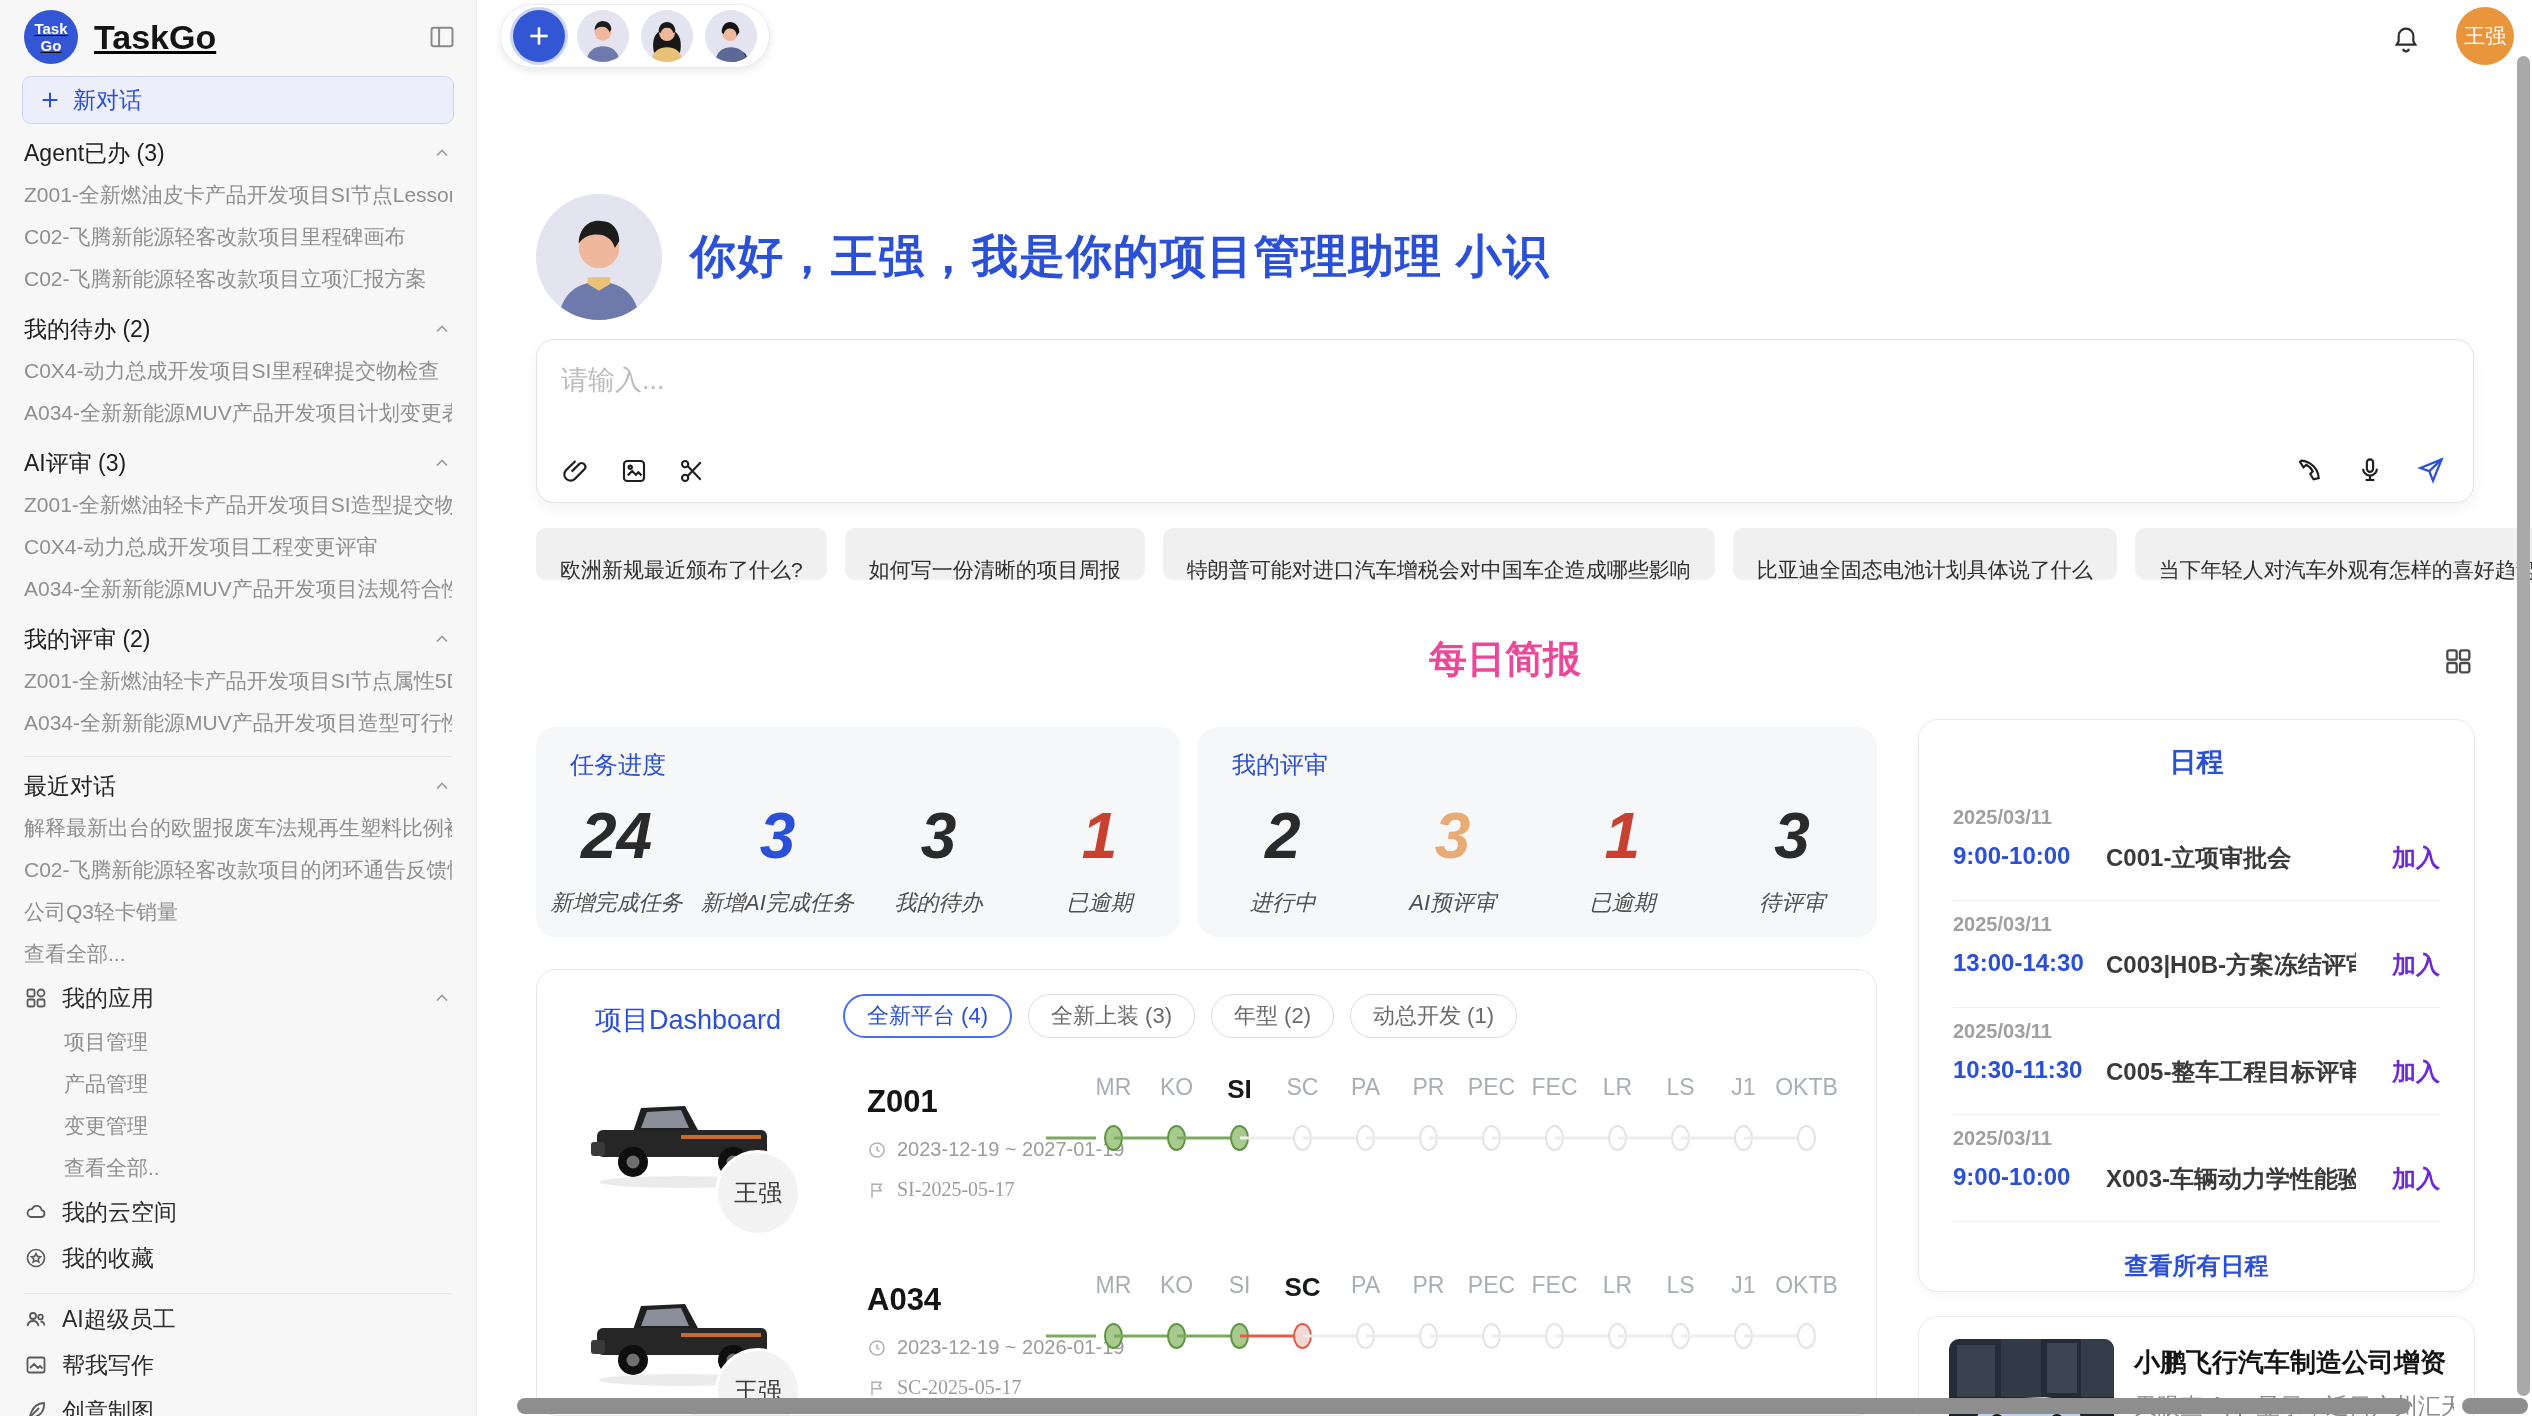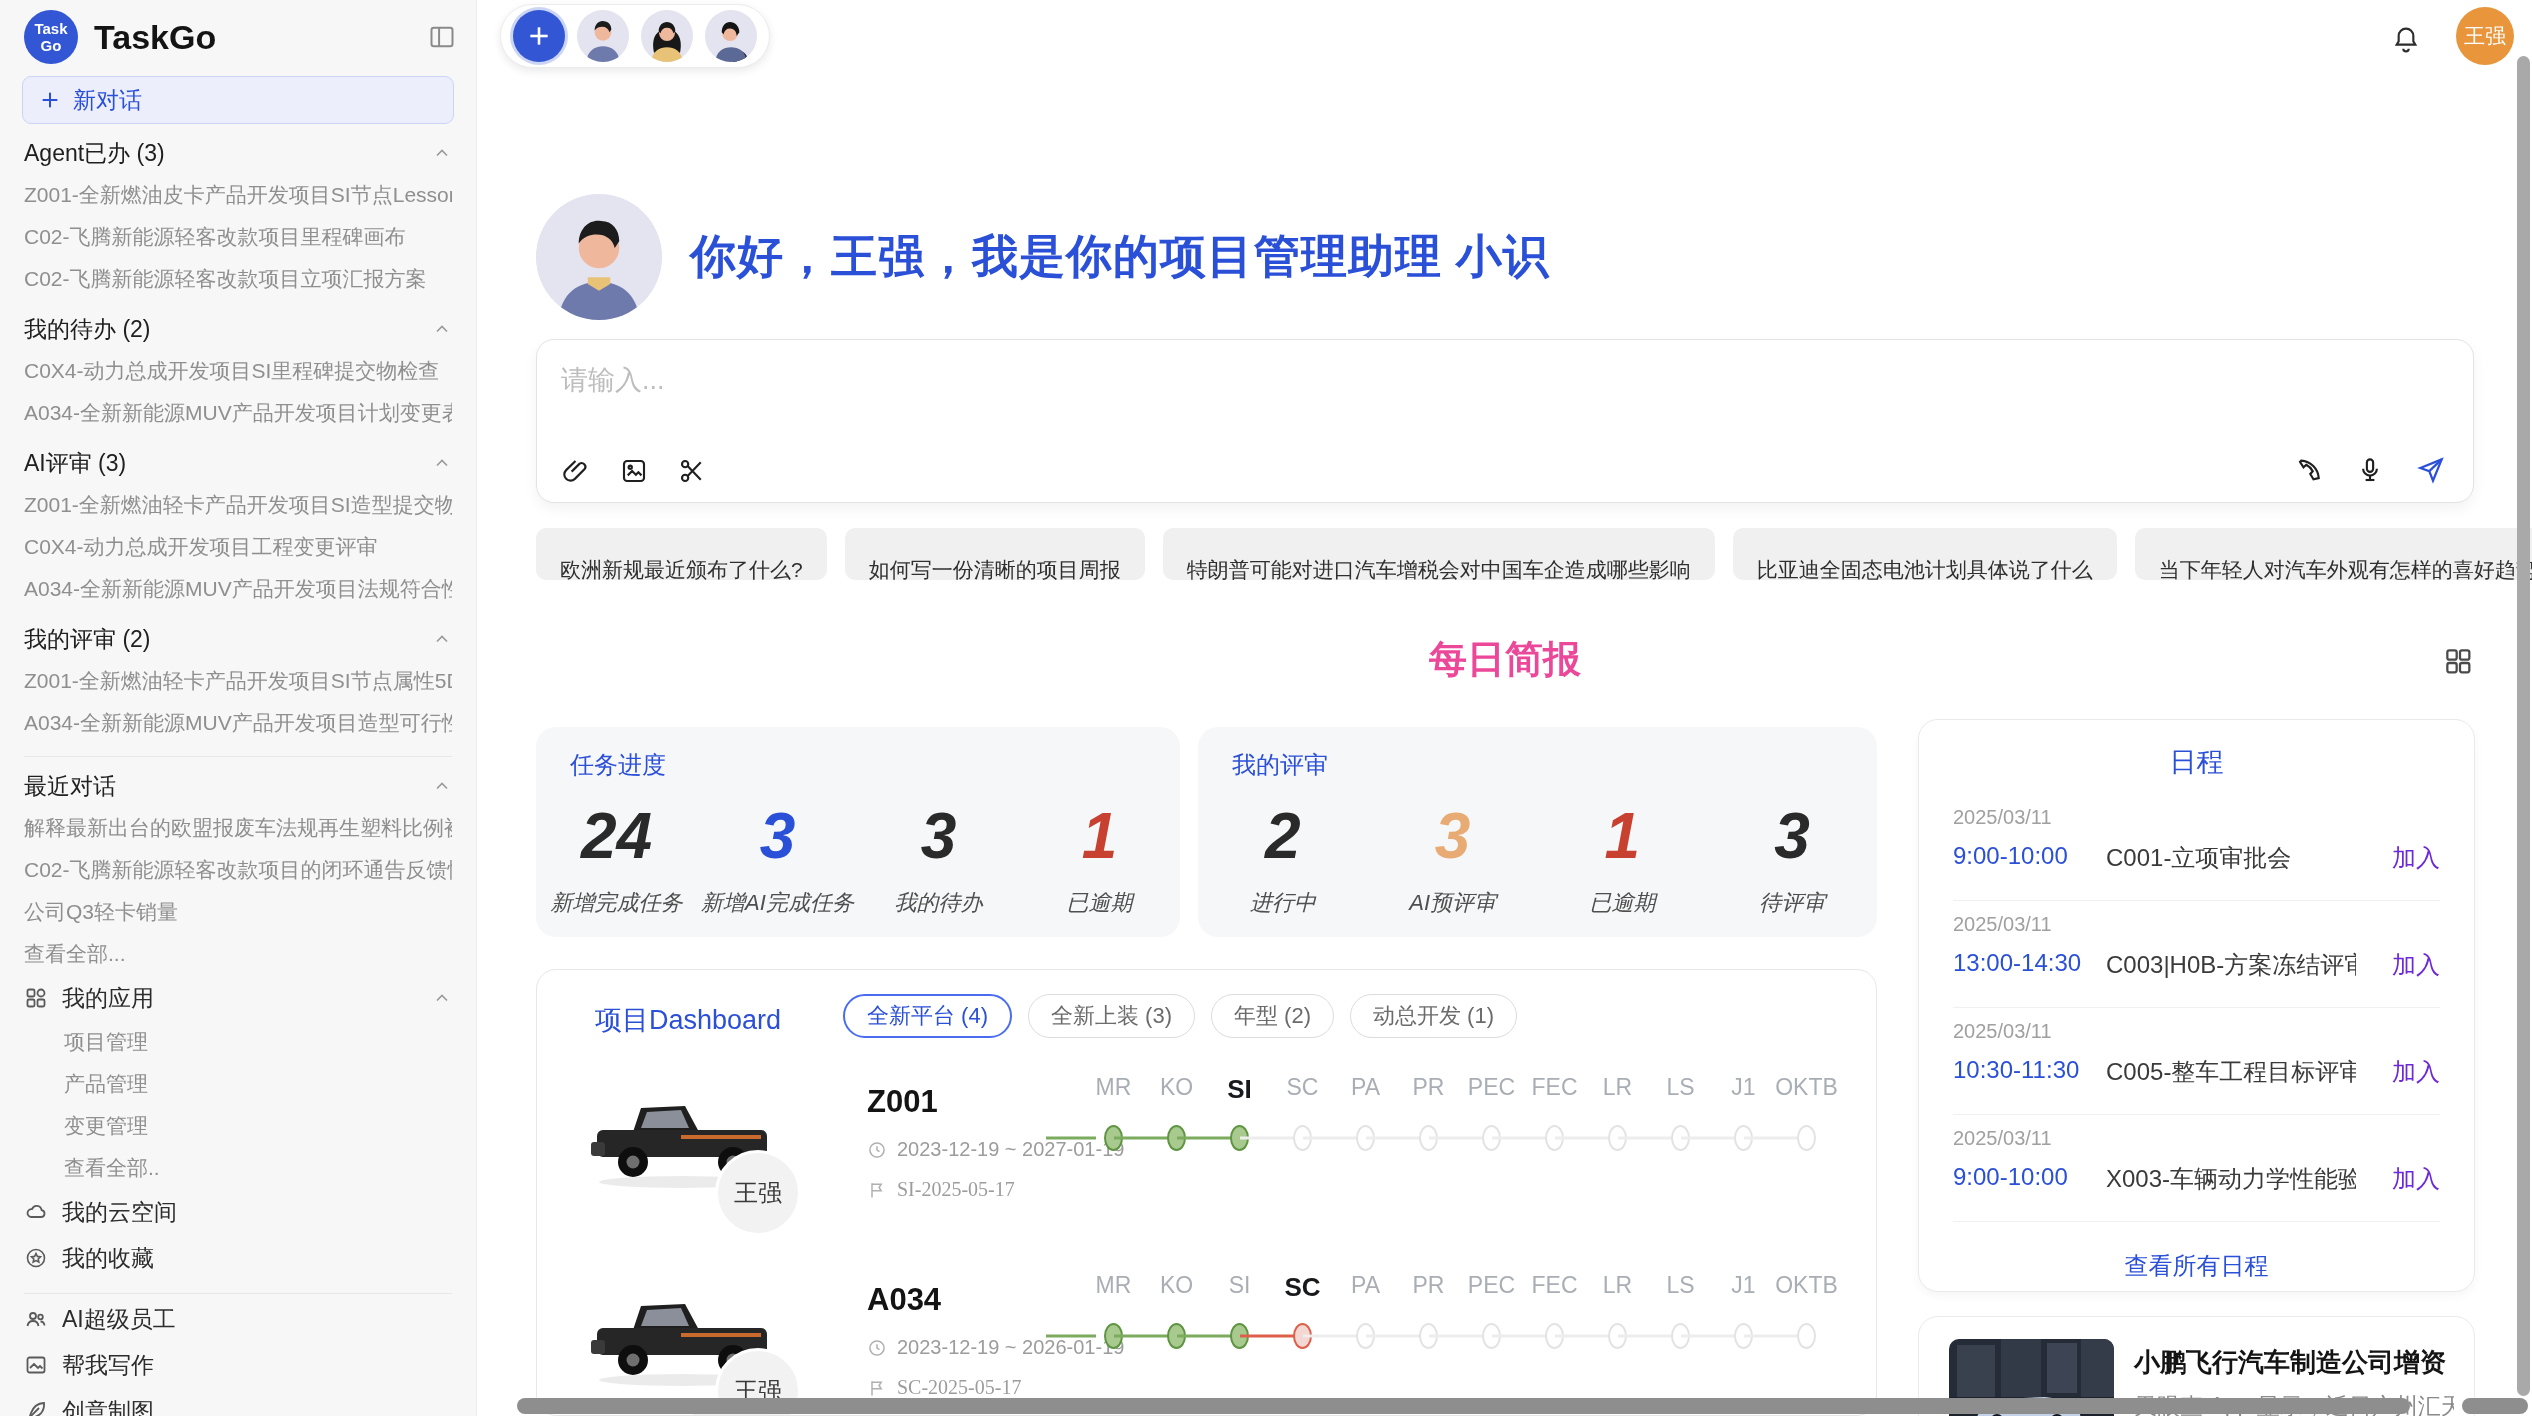--- a/index.html
+++ b/index.html
@@ -2,21 +2,21 @@
 <html><head>
 <meta charset="utf-8">
 <style>
   * { margin:0; padding:0; box-sizing:border-box; }
   body { font-family:"Liberation Sans","DejaVu Sans",sans-serif; background:#fff; }
   .screen { position:relative; width:2532px; height:1416px; background:#fff; overflow:hidden; }
 
   
   .sidebar { position:absolute; left:0; top:0; width:477px; height:1416px;
              background:#f7f7f8; border-right:1px solid #ececec; }
-  .sb-header { display:flex; align-items:center; height:74px; padding:0 20px 0 24px; }
+  .sb-header { display:flex; align-items:center; height:74px; padding:0 20px 0 24px;text-decoration:underline; }
   .logo { width:54px; height:54px; border-radius:50%; background:#3256d4; color:#fff;
           display:flex; flex-direction:column; align-items:center; justify-content:center;
           font-size:15px; font-weight:700; line-height:1.15; }
   .sb-title { flex:1; margin-left:16px; font-size:34px; font-weight:700; color:#141414; }
   .icon { display:inline-flex; }
   .icon svg { display:block; }
   .collapse-btn { color:#8a8a8a; cursor:pointer; }
 
   .new-chat { margin:2px 22px 0; height:48px; border-radius:9px; background:#eceefb;
               border:1px solid #ccd4f6; color:#2b50d8; font-size:23px;
@@ -122,21 +122,21 @@
   .dot { position:relative; width:19px; height:26px; border-radius:50%;
          background:#fff; border:2.5px solid #e3e3e3; }
   .dot.done { background:#a9ca8e; border-color:#5f9442; }
   .dot.overdue { background:#f2d7d2; border-color:#dd5f49; }
   .row3-hint { position:absolute; left:150px; top:430px; width:80px; height:60px;
                border-radius:50%; background:#f1f1f1; }
 
   
   .sched-card { position:absolute; left:1441px; top:719px; width:557px; height:573px;
                 background:#fff; border:1px solid #eaeaea; border-radius:20px;
-                box-shadow:0 4px 10px rgba(0,0,0,.04); }
+                box-shadow:0 4px 10px rgba(0,0,0,.04);font-weight:bold; }
   .sched-title { text-align:center; margin-top:24px; font-size:27px; color:#2b50d8; }
   .sched-items { margin-top:14px; }
   .sched-item { height:107px; margin:0 34px; border-bottom:1px solid #f0f0f0; position:relative; }
   .s-date { position:absolute; left:0; top:12px; font-size:20px; color:#a0a0a0; }
   .s-time { position:absolute; left:0; top:48px; font-size:24px; color:#2b50d8; }
   .s-name { position:absolute; left:153px; top:48px; width:250px; font-size:24px; color:#3a3a3a;
             white-space:nowrap; overflow:hidden; }
   .s-join { position:absolute; right:0; top:48px; font-size:24px; color:#6d28d9; cursor:pointer; }
   .sched-all { text-align:center; margin-top:28px; font-size:24px; color:#2b50d8; cursor:pointer; }
 

